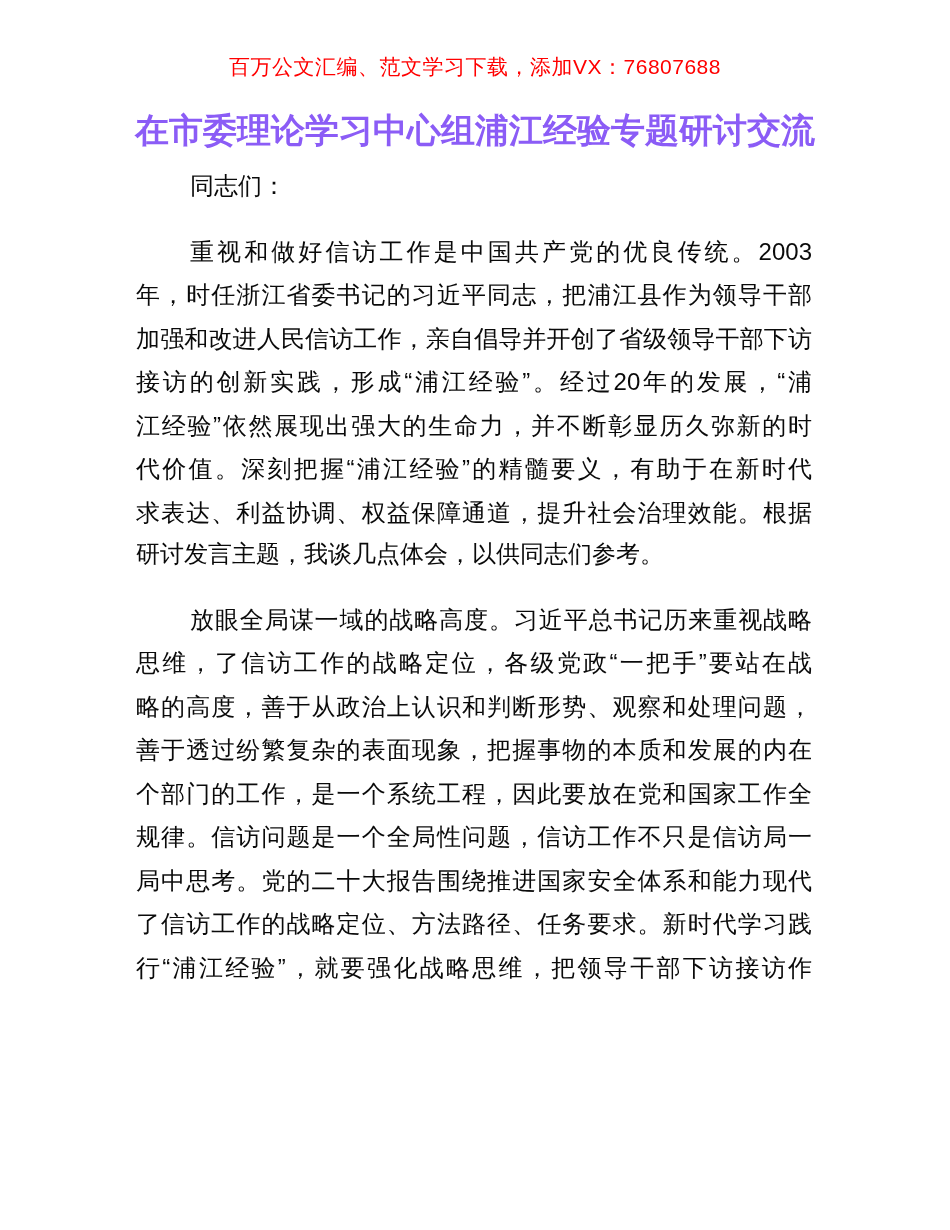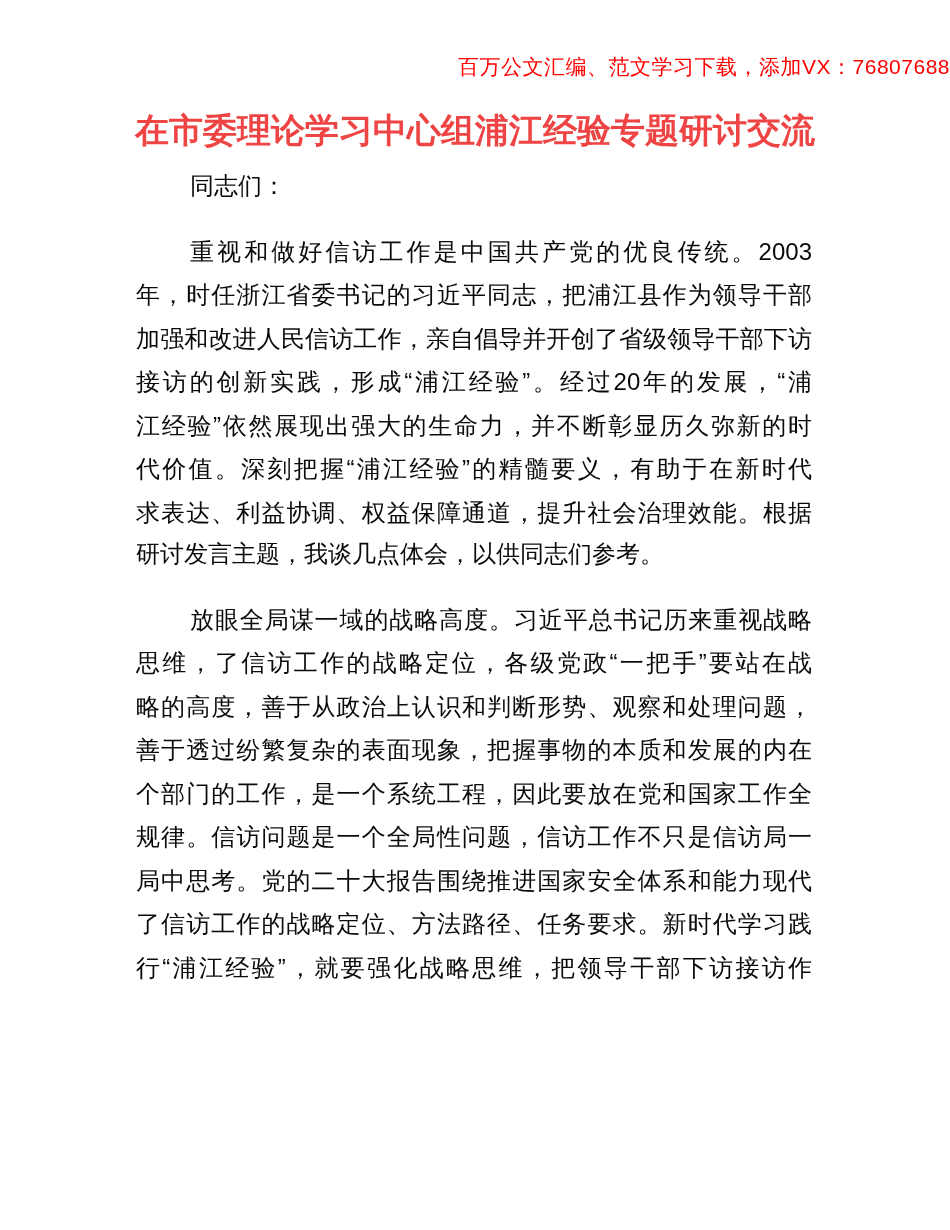--- a/index.html
+++ b/index.html
@@ -9,33 +9,33 @@
   }
   body {
     width: 950px;
     height: 1230px;
     overflow: hidden;
     font-family: "Liberation Sans", "DejaVu Sans", sans-serif;
     color: #000000;
   }
   .promo {
     margin-top: 54px;
-    text-align: right;
+    text-align: center;
     font-size: 21px;
     line-height: 25px;
     color: #ff0000;
     letter-spacing: 0.5px;
   }
   .doc-title {
     margin-top: 28px;
     text-align: center;
     font-weight: bold;
     font-size: 34px;
     line-height: 47px;
-    color: #ef4444;
+    color: #8b5cf6;
   }
   .content {
     width: 676px;
     margin: 12px 0 0 136px;
     font-size: 24px;
     color: #0a0a0a;
     letter-spacing: 0;
   }
   .para { margin-top: 20px; }
   .line {

